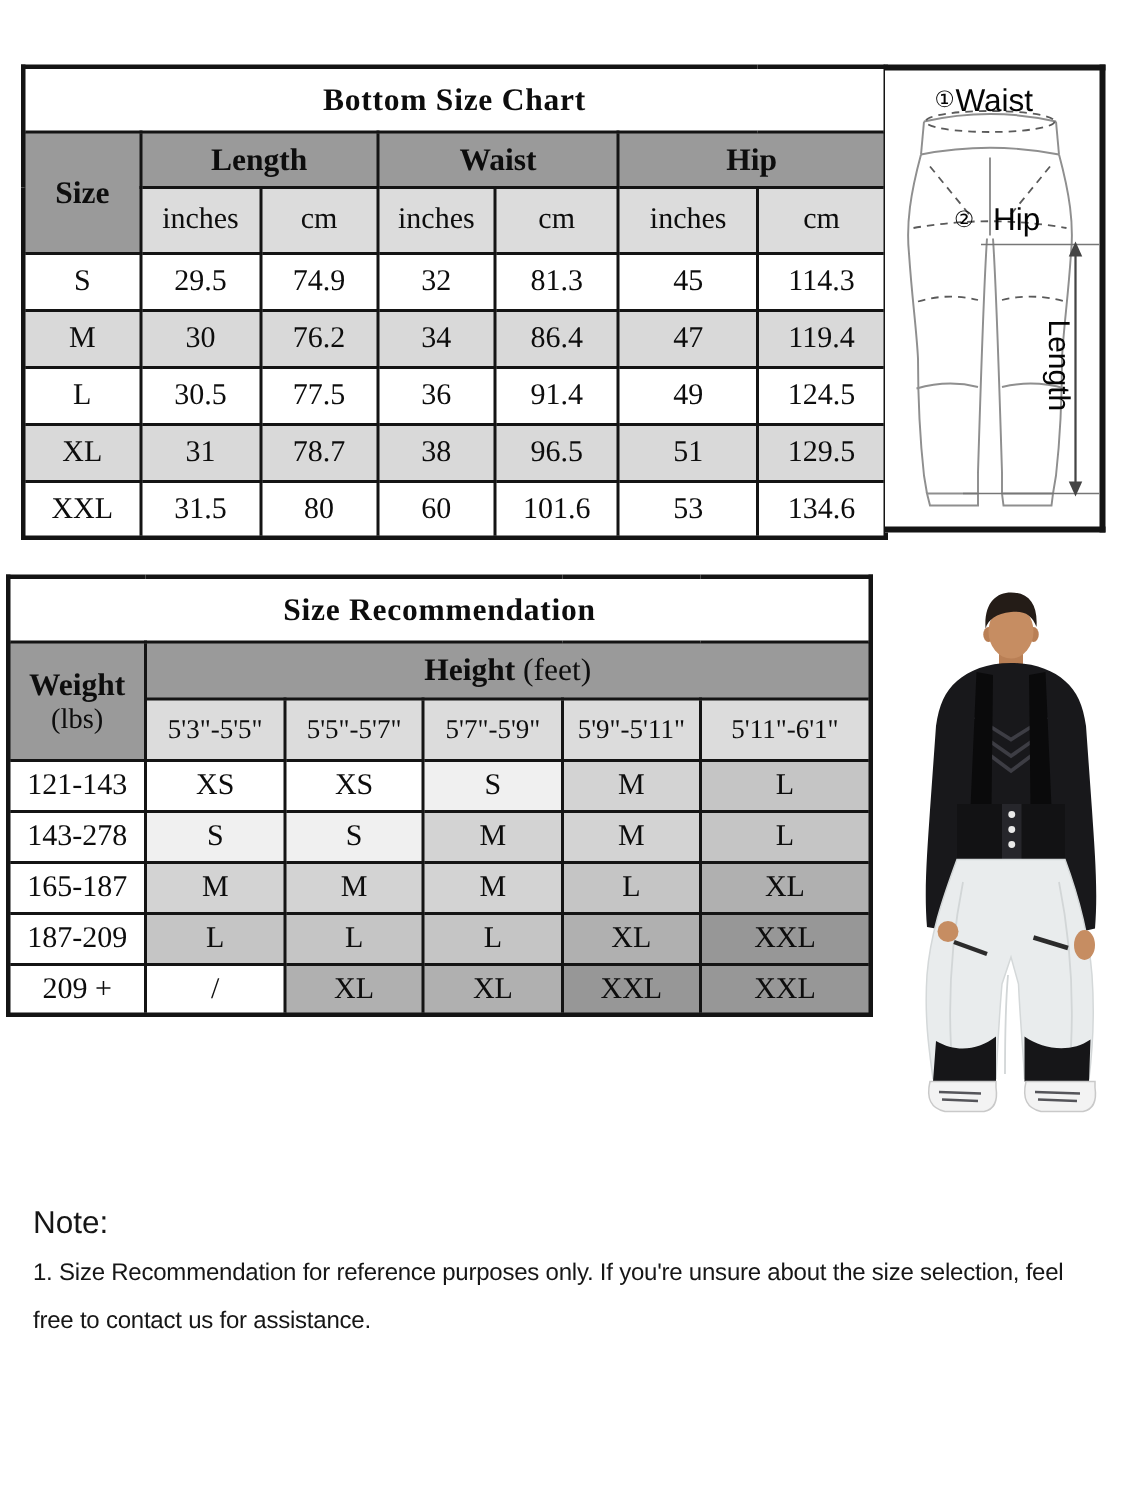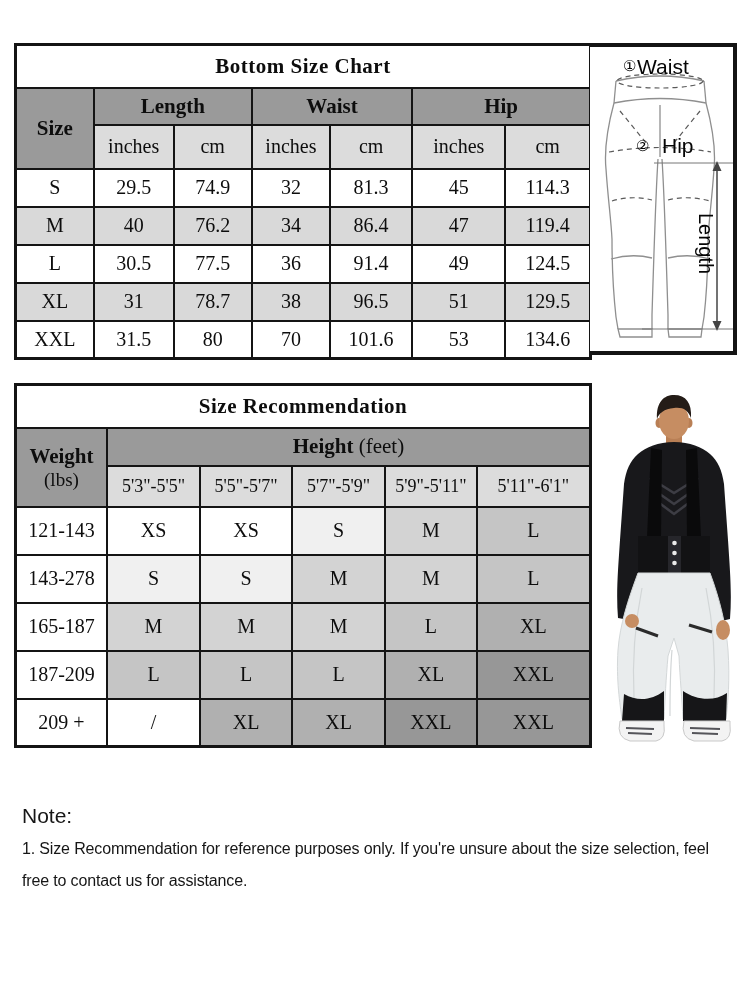--- a/index.html
+++ b/index.html
@@ -26,24 +26,24 @@
   table.chart, table.chart th, table.chart td { border: 2px solid var(--border-col); }
   table.chart { border-width: 3px; }
   th.tbl-title { font-size: 21px; font-weight: bold; height: 43px; background: #fff; letter-spacing: 0.5px; }
   th.hdr { background: var(--header-bg); font-weight: bold; font-size: 21px; }
   #table1 { left: 14px; top: 43px; }
   #table1 tr.grp-row th { height: 37px; }
   #table1 tr.units th { background: var(--subheader-bg); font-weight: normal; font-size: 20px; height: 44px; }
   #table1 tbody tr { height: 38px; font-size: 20px; }
   #table1 tbody tr:nth-child(even) td { background: var(--stripe-bg); }
 
-  #table2 { left: 14px; top: 383px; }
+  #table2 { left: 4px; top: 383px; }
   #table2 tr.grp-row th { height: 38px; }
   #table2 tr.units th { background: var(--subheader-bg); font-weight: normal; font-size: 18px; height: 41px; }
-  #table2 tbody tr { height: 48px; font-size: 20px; }
+  #table2 tbody tr { height: 34px; font-size: 20px; }
   .wh-b { font-weight: bold; font-size: 21px; line-height: 26px; }
   .wh-u { font-weight: normal; font-size: 19px; line-height: 22px; }
   .hdr .norm { font-weight: normal; }
 
   
   #diagram-box {
     position: absolute;
     left: 590px; top: 43px;
     width: 147px; height: 312px;
     border: 4px solid var(--border-col);
@@ -104,21 +104,21 @@
       <td>S</td>
       <td>29.5</td>
       <td>74.9</td>
       <td>32</td>
       <td>81.3</td>
       <td>45</td>
       <td>114.3</td>
     </tr>
     <tr>
       <td>M</td>
-      <td>40</td>
+      <td>30</td>
       <td>76.2</td>
       <td>34</td>
       <td>86.4</td>
       <td>47</td>
       <td>119.4</td>
     </tr>
     <tr>
       <td>L</td>
       <td>30.5</td>
       <td>77.5</td>
@@ -133,21 +133,21 @@
       <td>78.7</td>
       <td>38</td>
       <td>96.5</td>
       <td>51</td>
       <td>129.5</td>
     </tr>
     <tr>
       <td>XXL</td>
       <td>31.5</td>
       <td>80</td>
-      <td>70</td>
+      <td>60</td>
       <td>101.6</td>
       <td>53</td>
       <td>134.6</td>
     </tr>
   </tbody>
 </table>
 
 <div id="diagram-box">
   <svg width="143" height="304" viewBox="0 0 143 304">
 

